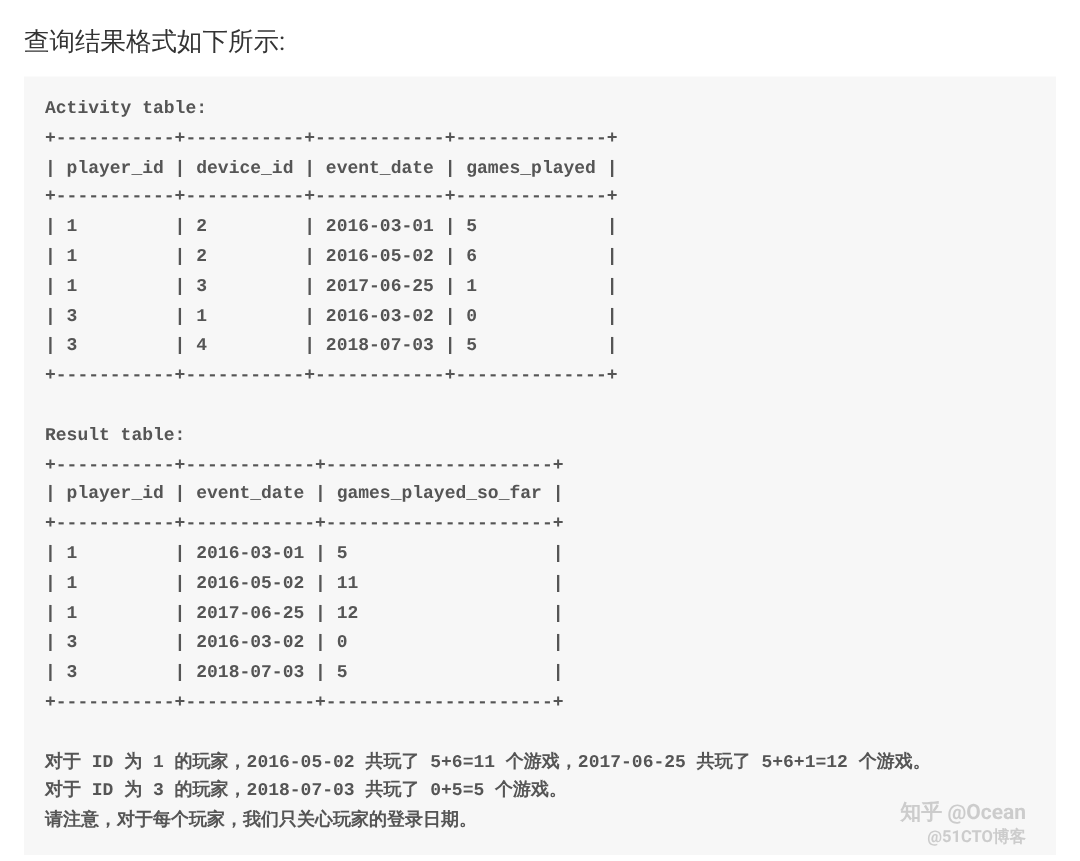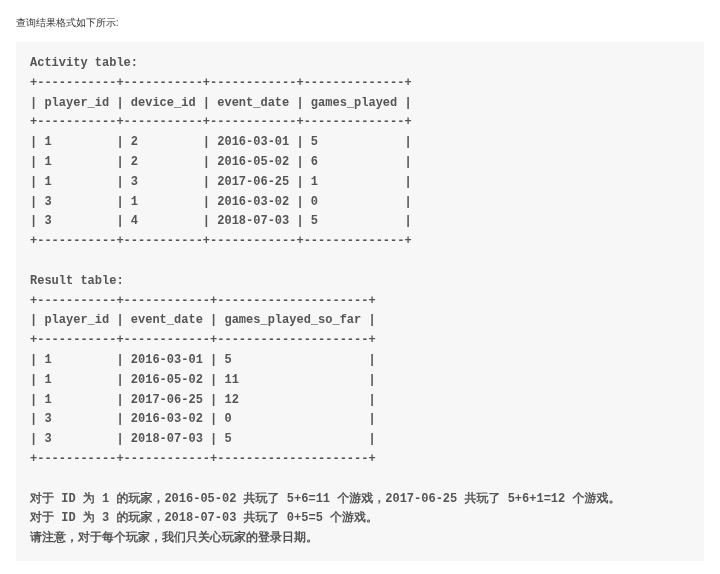--- a/index.html
+++ b/index.html
@@ -4,21 +4,21 @@
 <style>
   * { margin: 0; padding: 0; box-sizing: border-box; }
   body {
     font-family: -apple-system, BlinkMacSystemFont, "Segoe UI", Roboto, "Helvetica Neue", Arial, sans-serif;
     background: #ffffff;
     padding: 16px;
     color: #333333;
     width: 720px;
   }
   .intro {
-    font-size: 10px;
+    font-size: 17px;
     color: #333333;
     margin-bottom: 12px;
   }
   .codeblock {
     background: #f7f7f7;
     padding: 12px 14px;
     font-family: Menlo, Consolas, "Courier New", monospace;
     font-size: 12px;
     line-height: 1.65;
     color: #555555;
@@ -64,13 +64,13 @@
 +-----------+------------+---------------------+
 | 1         | 2016-03-01 | 5                   |
 | 1         | 2016-05-02 | 11                  |
 | 1         | 2017-06-25 | 12                  |
 | 3         | 2016-03-02 | 0                   |
 | 3         | 2018-07-03 | 5                   |
 +-----------+------------+---------------------+
 
 对于 ID 为 1 的玩家，2016-05-02 共玩了 5+6=11 个游戏，2017-06-25 共玩了 5+6+1=12 个游戏。
 对于 ID 为 3 的玩家，2018-07-03 共玩了 0+5=5 个游戏。
-请注意，对于每个玩家，我们只关心玩家的登录日期。</span></div>
+请注意，对于每个玩家，我们只关心玩家的登录日期。</span><div class="watermark"><div>知乎 @Ocean</div><div class="line2">@51CTO博客</div></div></div>
 
 </body></html>

